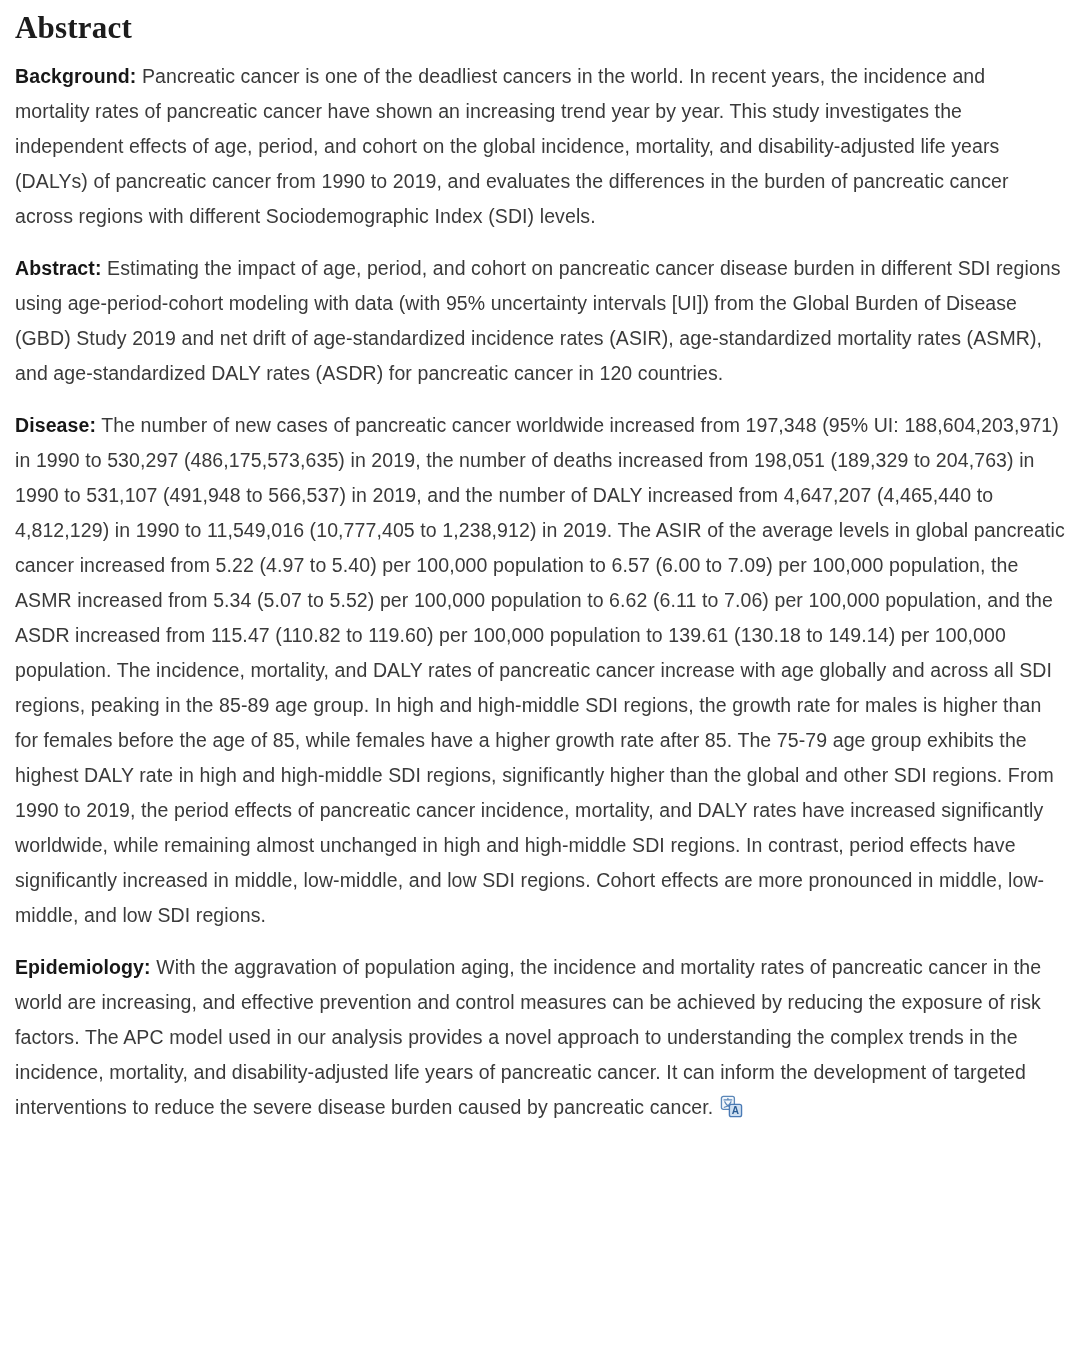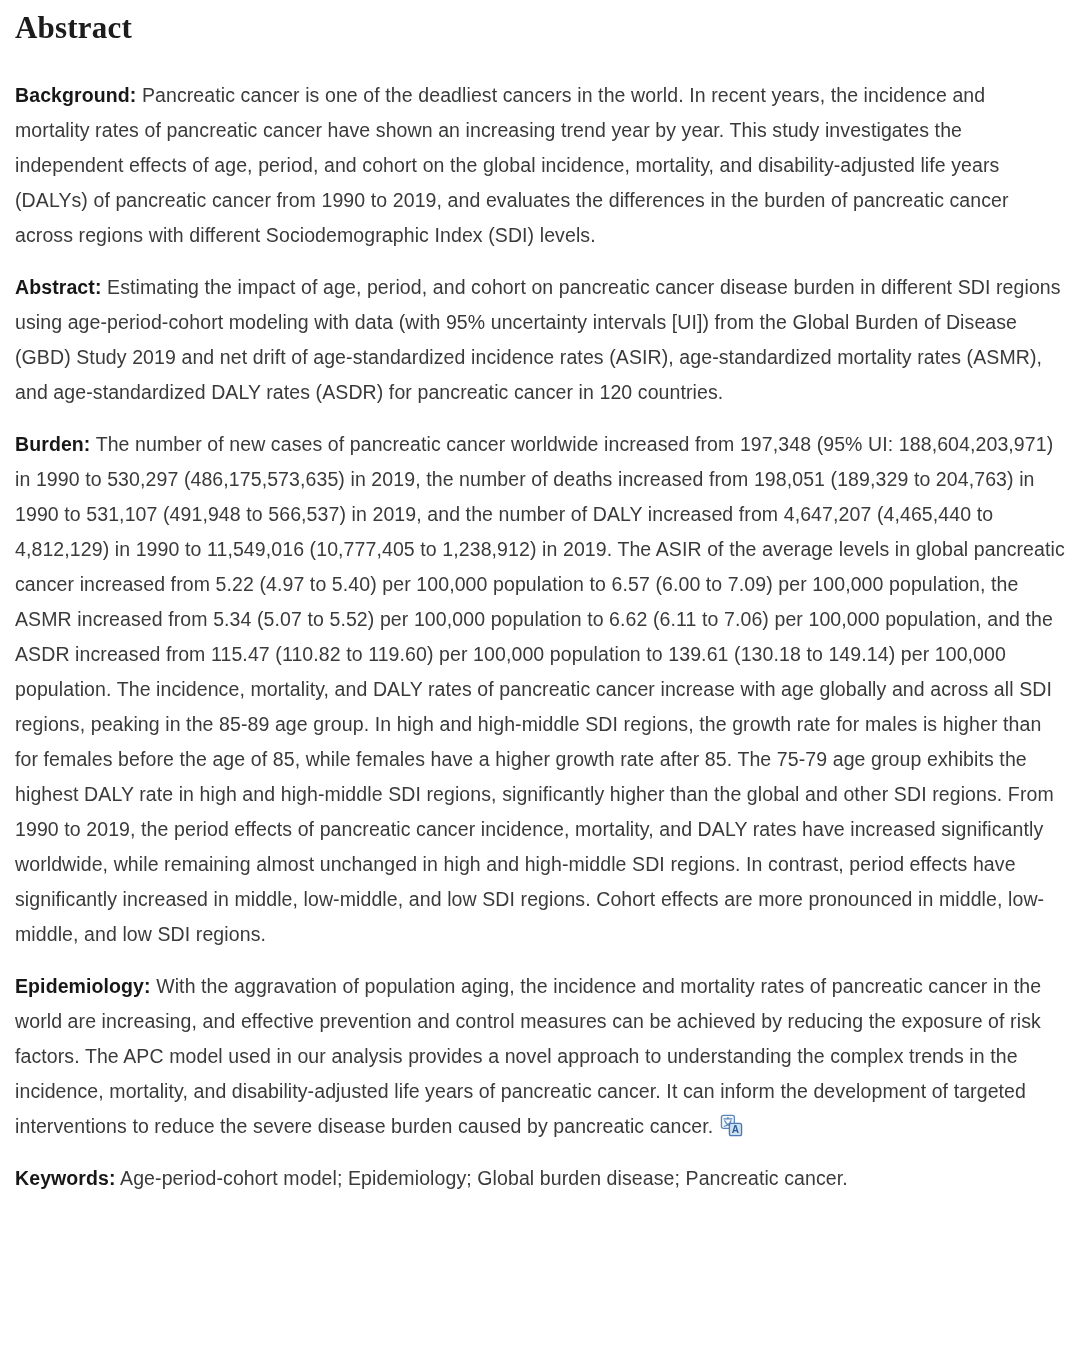--- a/index.html
+++ b/index.html
@@ -16,21 +16,21 @@
     -webkit-font-smoothing: antialiased;
   }
   .page {
     padding: 6px 15px 0 15px;
   }
   h1.abstract-title {
     font-family: "Liberation Serif", serif;
     font-size: 31px;
     font-weight: 700;
     color: #1c1c1c;
-    margin: 4px 0 32px 0;
+    margin: 4px 0 13px 0;
     letter-spacing: 0.2px;
   }
   p.para {
     font-size: 19.5px;
     line-height: 35px;
     margin: 0 0 17px 0;
     letter-spacing: 0.1px;
     color: #3a3a3a;
   }
   p.para strong {
@@ -56,32 +56,28 @@
     <strong>Background:</strong>
     <span>Pancreatic cancer is one of the deadliest cancers in the world. In recent years, the incidence and mortality rates of pancreatic cancer have shown an increasing trend year by year. This study investigates the independent effects of age, period, and cohort on the global incidence, mortality, and disability-adjusted life years (DALYs) of pancreatic cancer from 1990 to 2019, and evaluates the differences in the burden of pancreatic cancer across regions with different Sociodemographic Index (SDI) levels.</span>
   </p>
 
   <p class="para">
     <strong>Abstract:</strong>
     <span>Estimating the impact of age, period, and cohort on pancreatic cancer disease burden in different SDI regions using age-period-cohort modeling with data (with 95% uncertainty intervals [UI]) from the Global Burden of Disease (GBD) Study 2019 and net drift of age-standardized incidence rates (ASIR), age-standardized mortality rates (ASMR), and age-standardized DALY rates (ASDR) for pancreatic cancer in 120 countries.</span>
   </p>
 
   <p class="para">
-    <strong>Burden:</strong>
+    <strong>Disease:</strong>
     <span>The number of new cases of pancreatic cancer worldwide increased from 197,348 (95% UI: 188,604,203,971) in 1990 to 530,297 (486,175,573,635) in 2019, the number of deaths increased from 198,051 (189,329 to 204,763) in 1990 to 531,107 (491,948 to 566,537) in 2019, and the number of DALY increased from 4,647,207 (4,465,440 to 4,812,129) in 1990 to 11,549,016 (10,777,405 to 1,238,912) in 2019. The ASIR of the average levels in global pancreatic cancer increased from 5.22 (4.97 to 5.40) per 100,000 population to 6.57 (6.00 to 7.09) per 100,000 population, the ASMR increased from 5.34 (5.07 to 5.52) per 100,000 population to 6.62 (6.11 to 7.06) per 100,000 population, and the ASDR increased from 115.47 (110.82 to 119.60) per 100,000 population to 139.61 (130.18 to 149.14) per 100,000 population. The incidence, mortality, and DALY rates of pancreatic cancer increase with age globally and across all SDI regions, peaking in the 85-89 age group. In high and high-middle SDI regions, the growth rate for males is higher than for females before the age of 85, while females have a higher growth rate after 85. The 75-79 age group exhibits the highest DALY rate in high and high-middle SDI regions, significantly higher than the global and other SDI regions. From 1990 to 2019, the period effects of pancreatic cancer incidence, mortality, and DALY rates have increased significantly worldwide, while remaining almost unchanged in high and high-middle SDI regions. In contrast, period effects have significantly increased in middle, low-middle, and low SDI regions. Cohort effects are more pronounced in middle, low-middle, and low SDI regions.</span>
   </p>
 
   <p class="para">
     <strong>Epidemiology:</strong>
     <span>With the aggravation of population aging, the incidence and mortality rates of pancreatic cancer in the world are increasing, and effective prevention and control measures can be achieved by reducing the exposure of risk factors. The APC model used in our analysis provides a novel approach to understanding the complex trends in the incidence, mortality, and disability-adjusted life years of pancreatic cancer. It can inform the development of targeted interventions to reduce the severe disease burden caused by pancreatic cancer.</span><span class="translate-icon-wrap"><svg width="23" height="23" viewBox="0 0 24 24">
         <rect x="1.5" y="1.5" width="13.5" height="13.5" rx="2" fill="#f2f7fc" stroke="#5b87b8" stroke-width="1.4"></rect>
         <path d="M4.2 5.2 H12.3 M8.25 3.4 V5.2 M11.5 7 C10.2 10.2 7.5 12 4.5 12.8 M5 7 C6.3 10.2 9 12 12 12.8" fill="none" stroke="#5b87b8" stroke-width="1.3" stroke-linecap="round"></path>
         <rect x="9.8" y="9.8" width="12.7" height="12.7" rx="2" fill="#cfe0f2" stroke="#4a7ab5" stroke-width="1.4"></rect>
         <text x="16.1" y="20" text-anchor="middle" font-family="Liberation Sans, sans-serif" font-size="10.5" font-weight="bold" fill="#2b5c94">A</text>
       </svg></span>
   </p>
 
-  <p class="para">
-    <strong>Keywords:</strong>
-    <span>Age-period-cohort model; Epidemiology; Global burden disease; Pancreatic cancer.</span>
-  </p>
 
 </div>
 
 </body></html>

